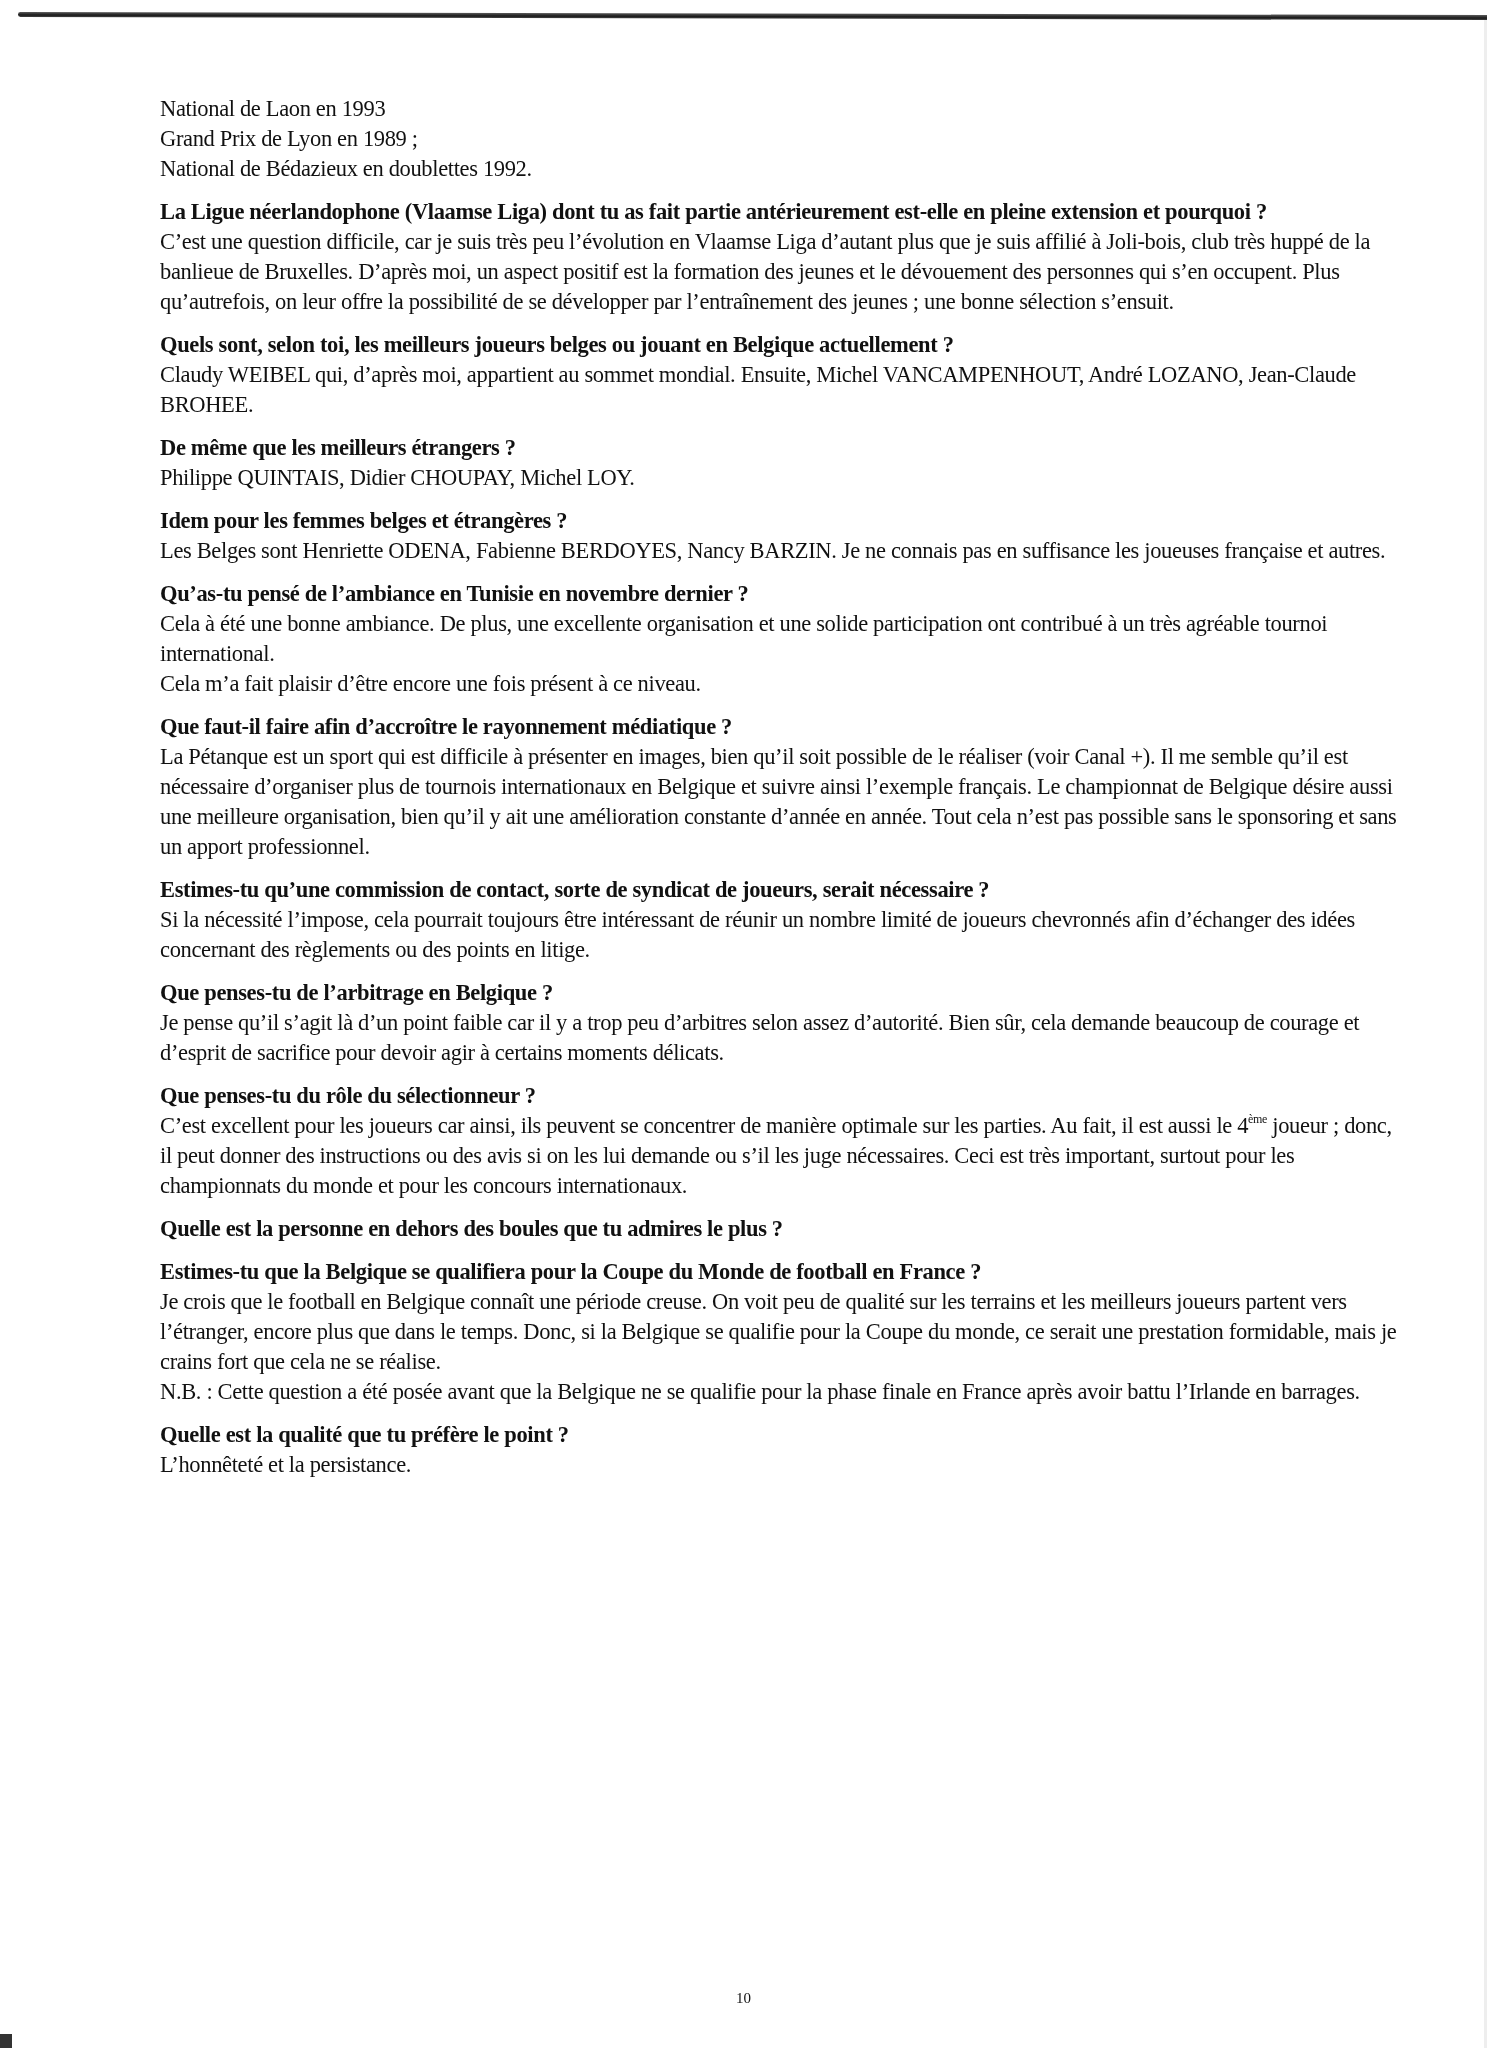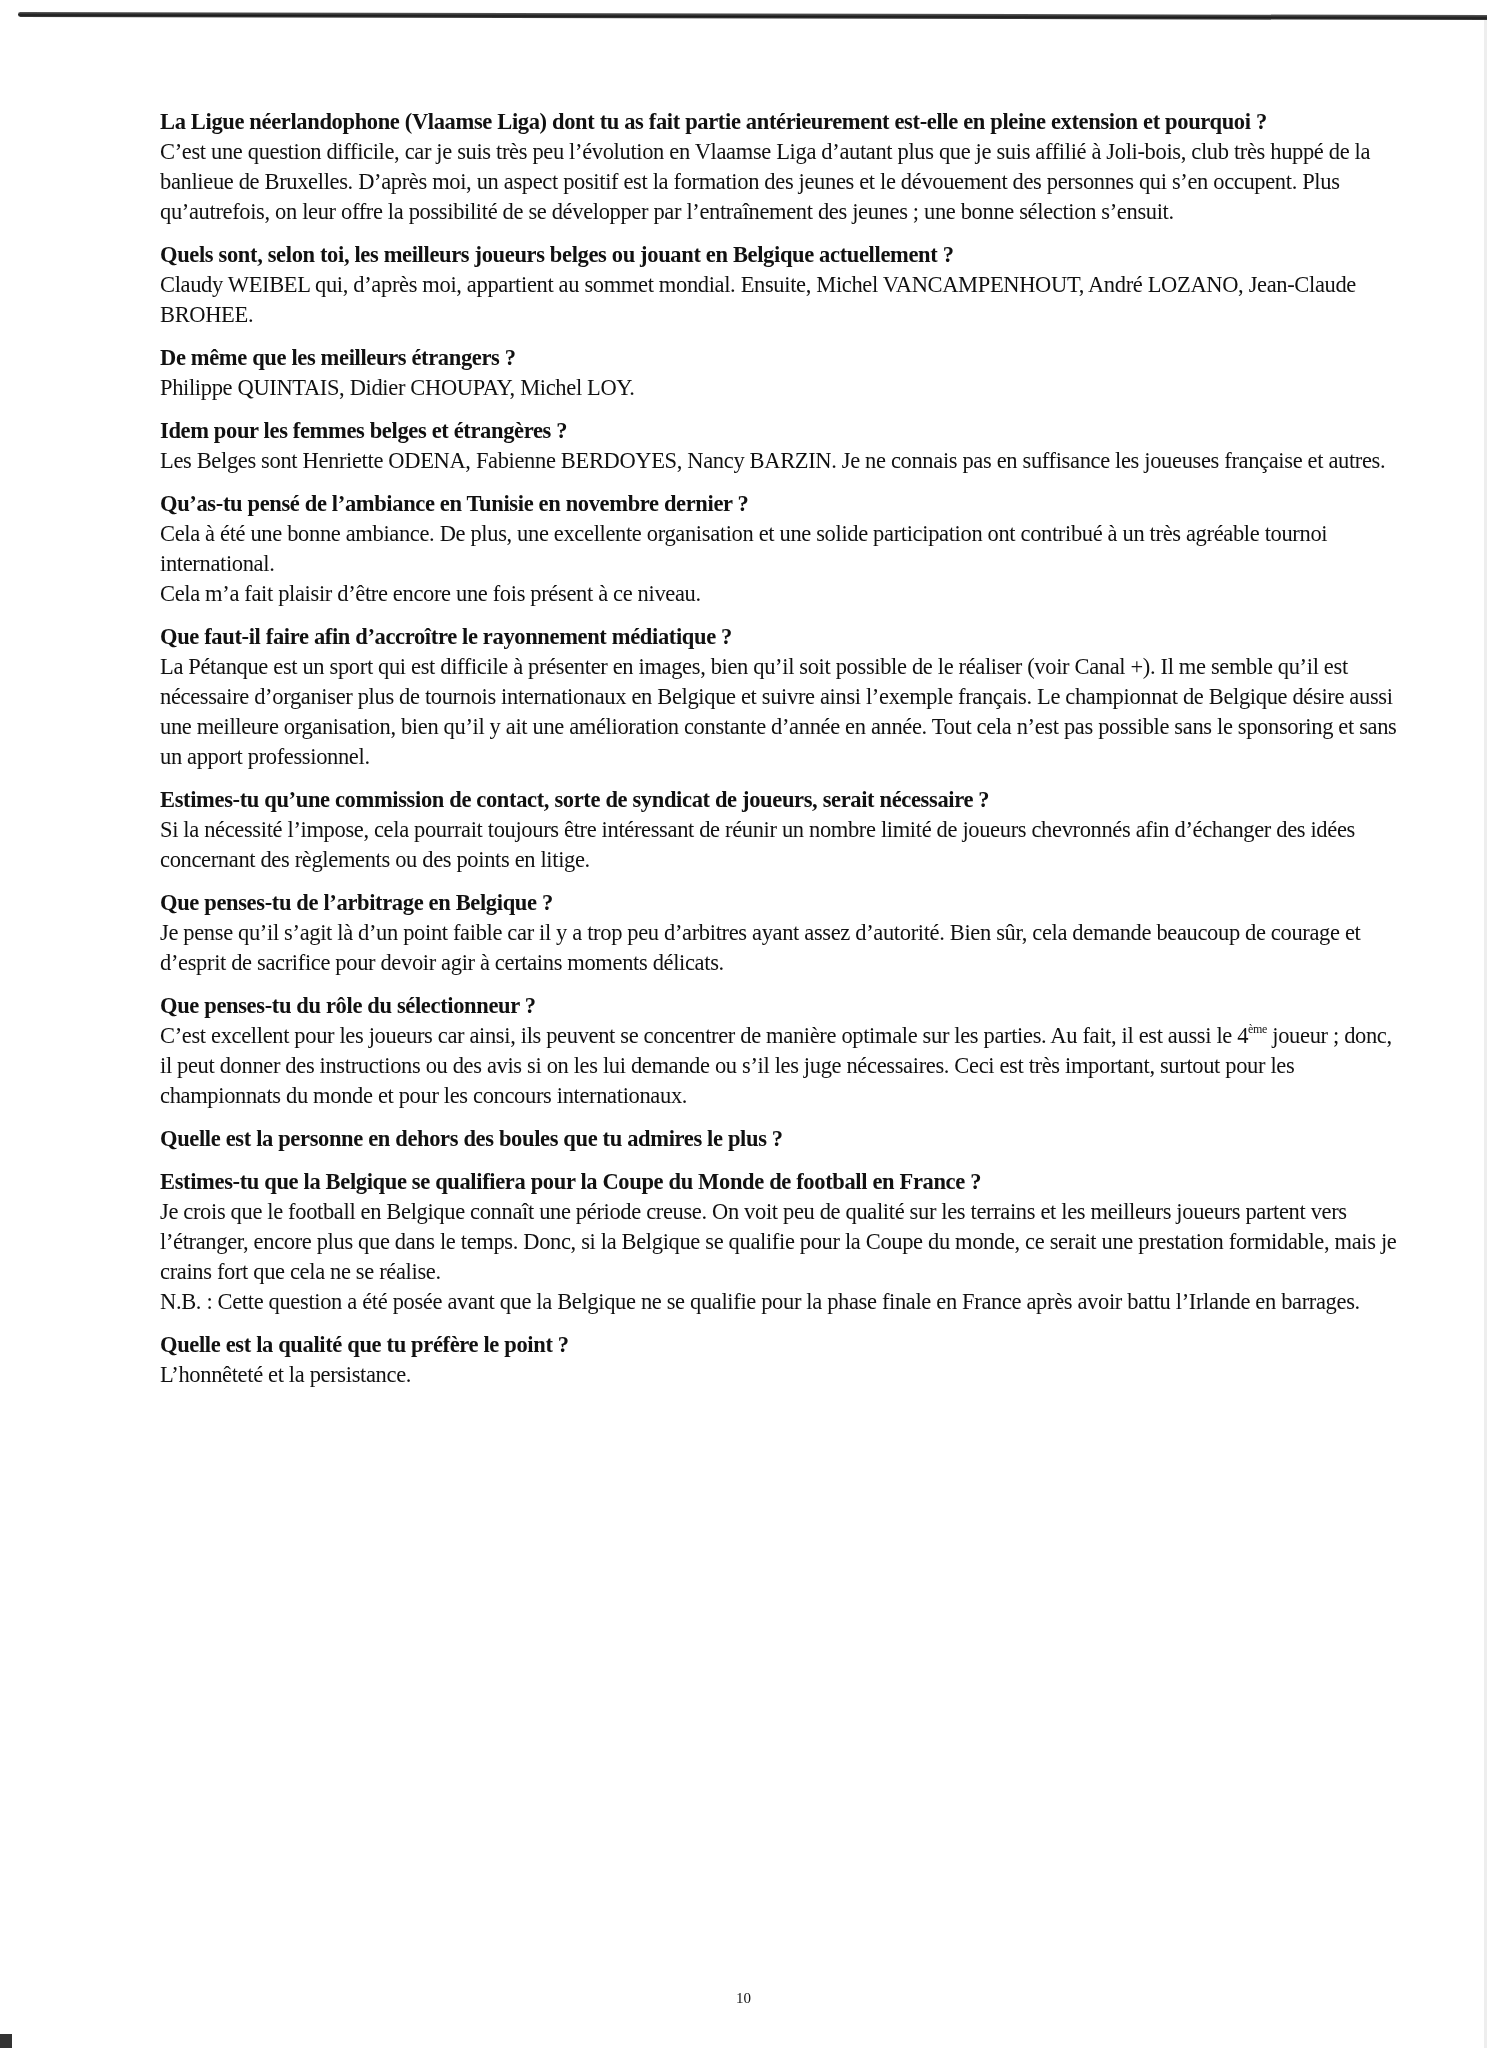--- a/index.html
+++ b/index.html
@@ -67,20 +67,25 @@
     }
   </style>
 </head>
 <body>
 
 <div class="top-rule"></div>
 <div class="right-edge"></div>
 <div class="corner-mark"></div>
 
 <div class="page">
+  <div class="intro">
+    <p>National de Laon en 1993</p>
+    <p>Grand Prix de Lyon en 1989 ;</p>
+    <p>National de Bédazieux en doublettes 1992.</p>
+  </div>
 
   <div class="qa">
     <p class="q">La Ligue néerlandophone (Vlaamse Liga) dont tu as fait partie antérieurement est-elle en pleine extension et pourquoi ?</p>
     <p class="a">C’est une question difficile, car je suis très peu l’évolution en Vlaamse Liga d’autant plus que je suis affilié à Joli-bois, club très huppé de la banlieue de Bruxelles. D’après moi, un aspect positif est la formation des jeunes et le dévouement des personnes qui s’en occupent. Plus qu’autrefois, on leur offre la possibilité de se développer par l’entraînement des jeunes ; une bonne sélection s’ensuit.</p>
   </div>
 
   <div class="qa">
     <p class="q">Quels sont, selon toi, les meilleurs joueurs belges ou jouant en Belgique actuellement ?</p>
     <p class="a">Claudy WEIBEL qui, d’après moi, appartient au sommet mondial. Ensuite, Michel VANCAMPENHOUT, André LOZANO, Jean-Claude BROHEE.</p>
   </div>
@@ -106,21 +111,21 @@
     <p class="a">La Pétanque est un sport qui est difficile à présenter en images, bien qu’il soit possible de le réaliser (voir Canal +). Il me semble qu’il est nécessaire d’organiser plus de tournois internationaux en Belgique et suivre ainsi l’exemple français. Le championnat de Belgique désire aussi une meilleure organisation, bien qu’il y ait une amélioration constante d’année en année. Tout cela n’est pas possible sans le sponsoring et sans un apport professionnel.</p>
   </div>
 
   <div class="qa">
     <p class="q">Estimes-tu qu’une commission de contact, sorte de syndicat de joueurs, serait nécessaire ?</p>
     <p class="a">Si la nécessité l’impose, cela pourrait toujours être intéressant de réunir un nombre limité de joueurs chevronnés afin d’échanger des idées concernant des règlements ou des points en litige.</p>
   </div>
 
   <div class="qa">
     <p class="q">Que penses-tu de l’arbitrage en Belgique ?</p>
-    <p class="a">Je pense qu’il s’agit là d’un point faible car il y a trop peu d’arbitres ayant assez d’autorité. Bien sûr, cela demande beaucoup de courage et d’esprit de sacrifice pour devoir agir à certains moments délicats.</p>
+    <p class="a">Je pense qu’il s’agit là d’un point faible car il y a trop peu d’arbitres selon assez d’autorité. Bien sûr, cela demande beaucoup de courage et d’esprit de sacrifice pour devoir agir à certains moments délicats.</p>
   </div>
 
   <div class="qa">
     <p class="q">Que penses-tu du rôle du sélectionneur ?</p>
     <p class="a"><span>C’est excellent pour les joueurs car ainsi, ils peuvent se concentrer de manière optimale sur les parties. Au fait, il est aussi le 4</span><sup>ème</sup><span> joueur ; donc, il peut donner des instructions ou des avis si on les lui demande ou s’il les juge nécessaires. Ceci est très important, surtout pour les championnats du monde et pour les concours internationaux.</span></p>
   </div>
 
   <div class="qa">
     <p class="q">Quelle est la personne en dehors des boules que tu admires le plus ?</p>
   </div>

